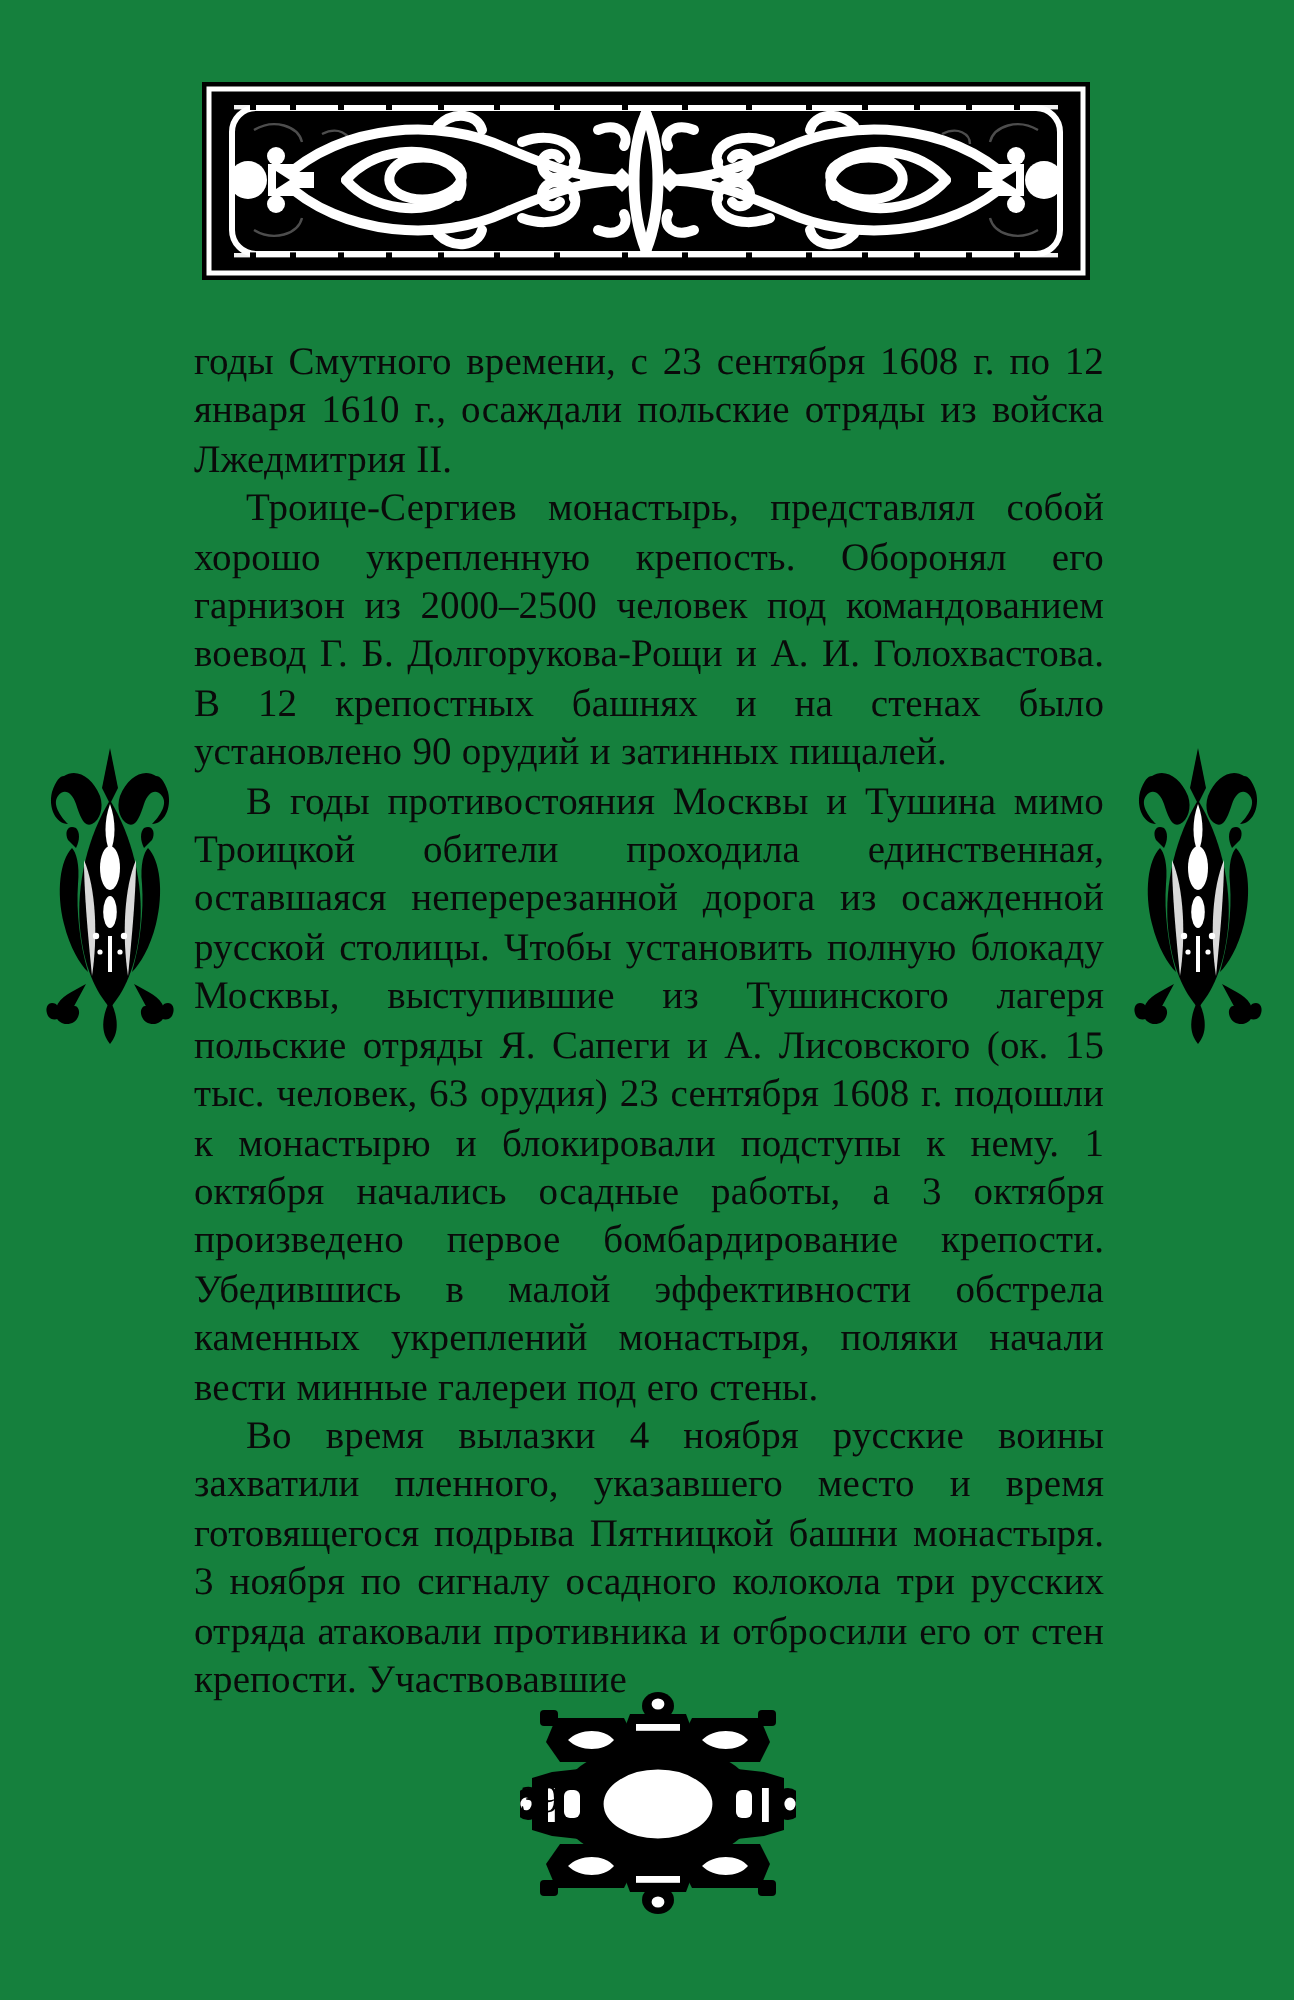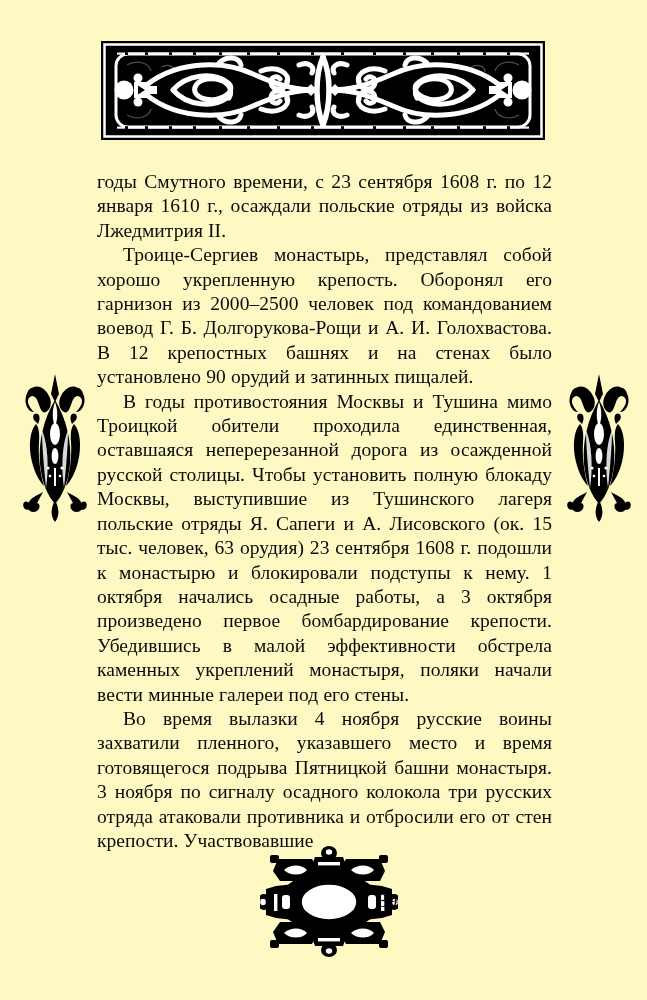--- a/index.html
+++ b/index.html
@@ -14,21 +14,21 @@
     overflow: hidden;
     font-family: "Liberation Serif", "DejaVu Serif", serif;
     color: #0a0a0a;
   }
 
   .page {
     position: absolute;
     inset: 0;
     width: 647px;
     height: 1000px;
-    background: #fef9c3;
+    background: #15803d;
   }
 
   
   .top-band {
     position: absolute;
     left: 101px;
     top: 41px;
     width: 444px;
     height: 99px;
   }
@@ -79,21 +79,21 @@
   }
   .bottom-orn svg { display: block; width: 100%; height: 100%; }
   .folio {
     position: absolute;
     left: 260px;
     top: 845px;
     width: 138px;
     height: 113px;
     display: flex;
     align-items: center;
-    justify-content: flex-end;
+    justify-content: flex-start;
     font-size: 19px;
     color: #000;
     letter-spacing: 0.5px;
     pointer-events: none;
   }
   .folio span { transform: translateY(-1px); }
 </style>
 </head>
 <body>
 

